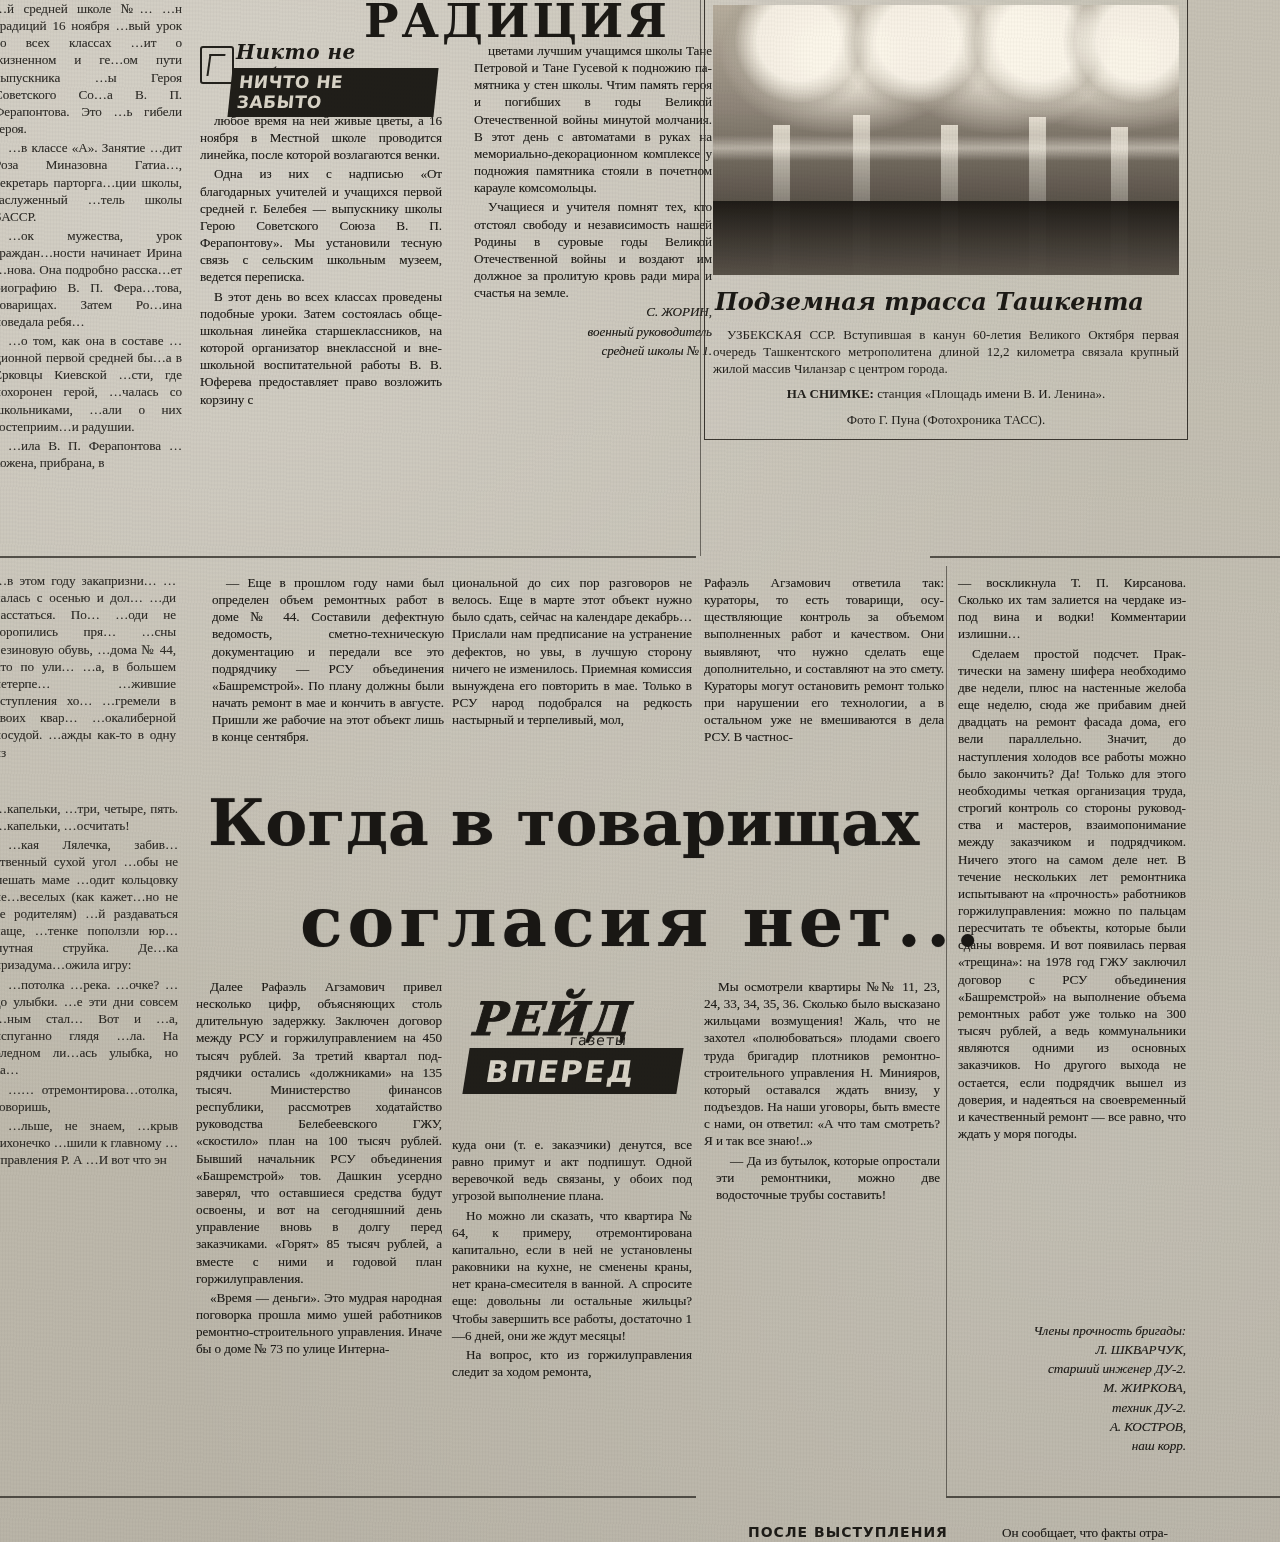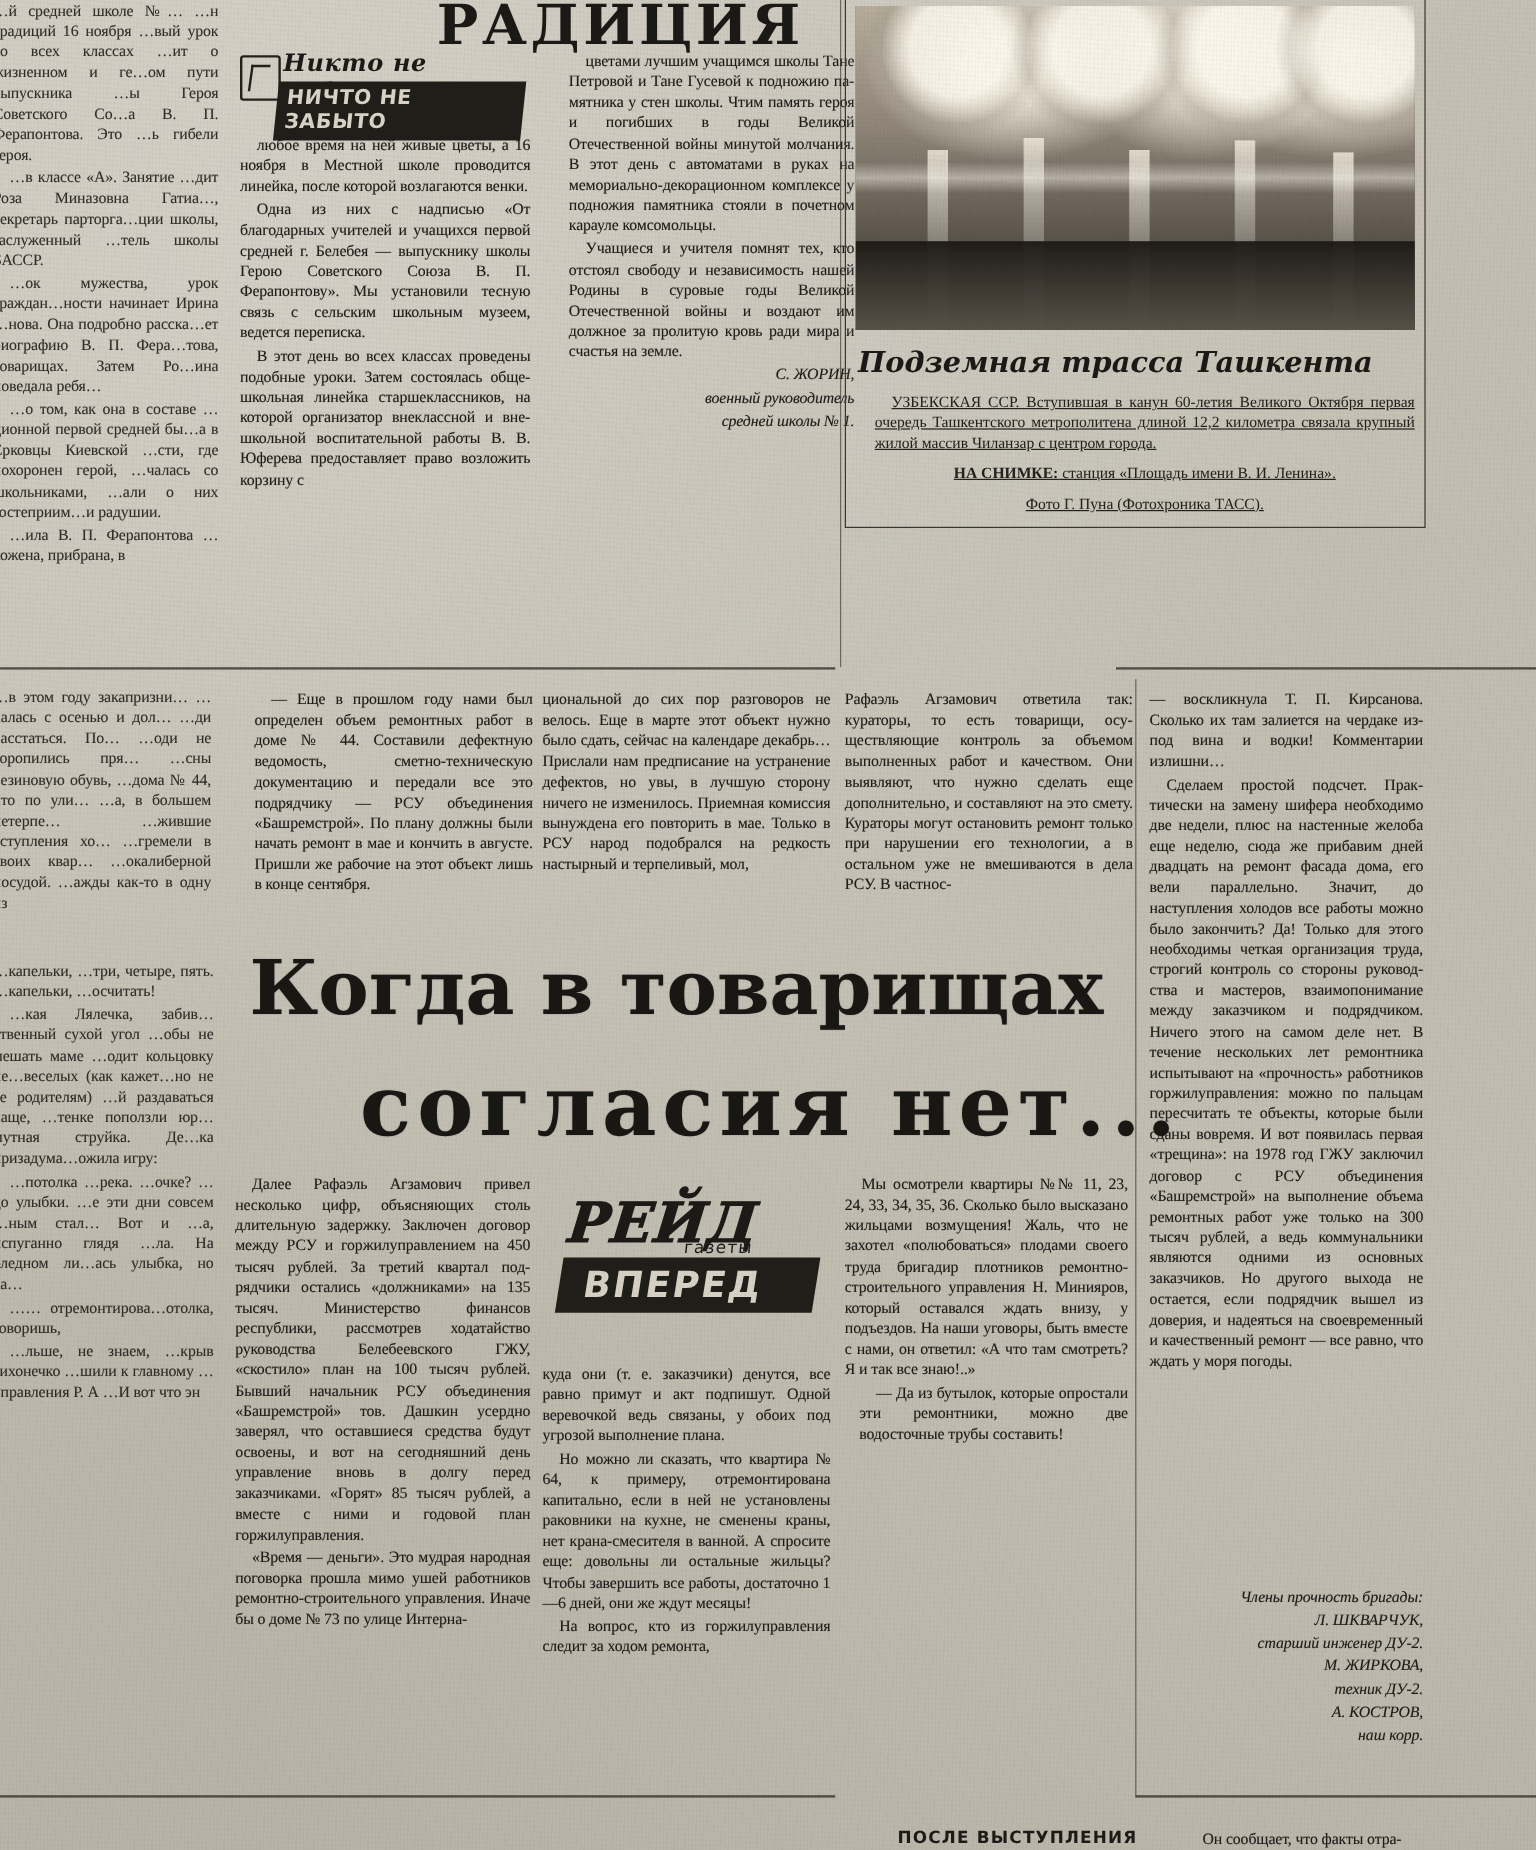--- a/index.html
+++ b/index.html
@@ -183,21 +183,21 @@
     font-weight: bold;
     font-size: 24px;
     margin: 12px 0 10px 2px;
     color: #1b1915;
   }
   .photo-cap {
     font-size: 13px;
     line-height: 1.32;
     text-align: justify;
   }
-  .photo-cap p { margin: 0 0 3px 16px; text-indent: 14px; text-decoration: underline; }
+  .photo-cap p { margin: 0 0 3px 0; text-indent: 14px; }
   .photo-cap .center { text-indent: 0; text-align: center; margin-top: 8px; }
   .photo-cap .center .b { font-weight: bold; }
 
   
   .raid {
     position: absolute;
     width: 214px;
     height: 124px;
   }
   .raid .bar {

